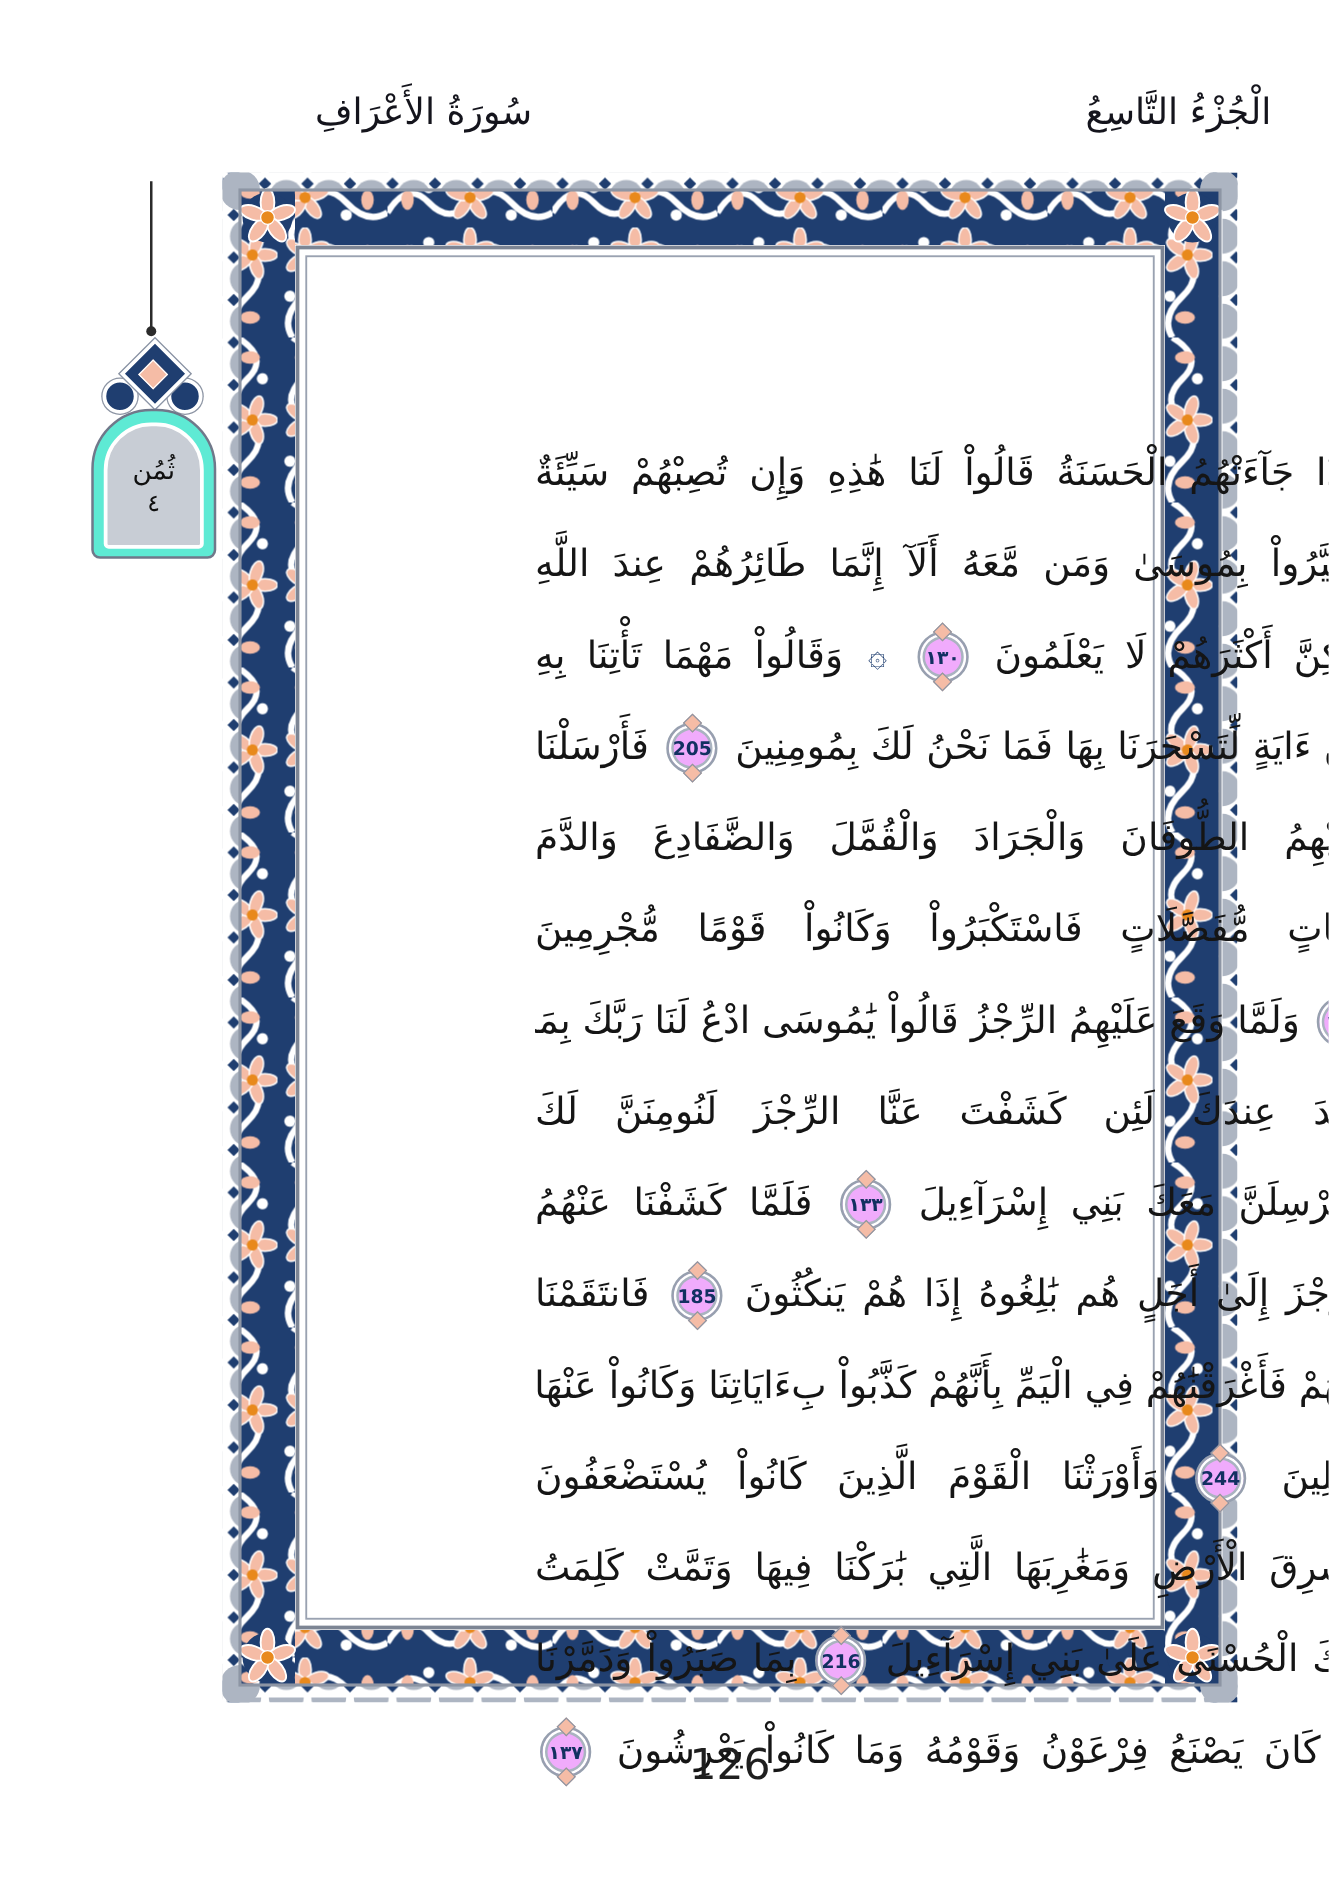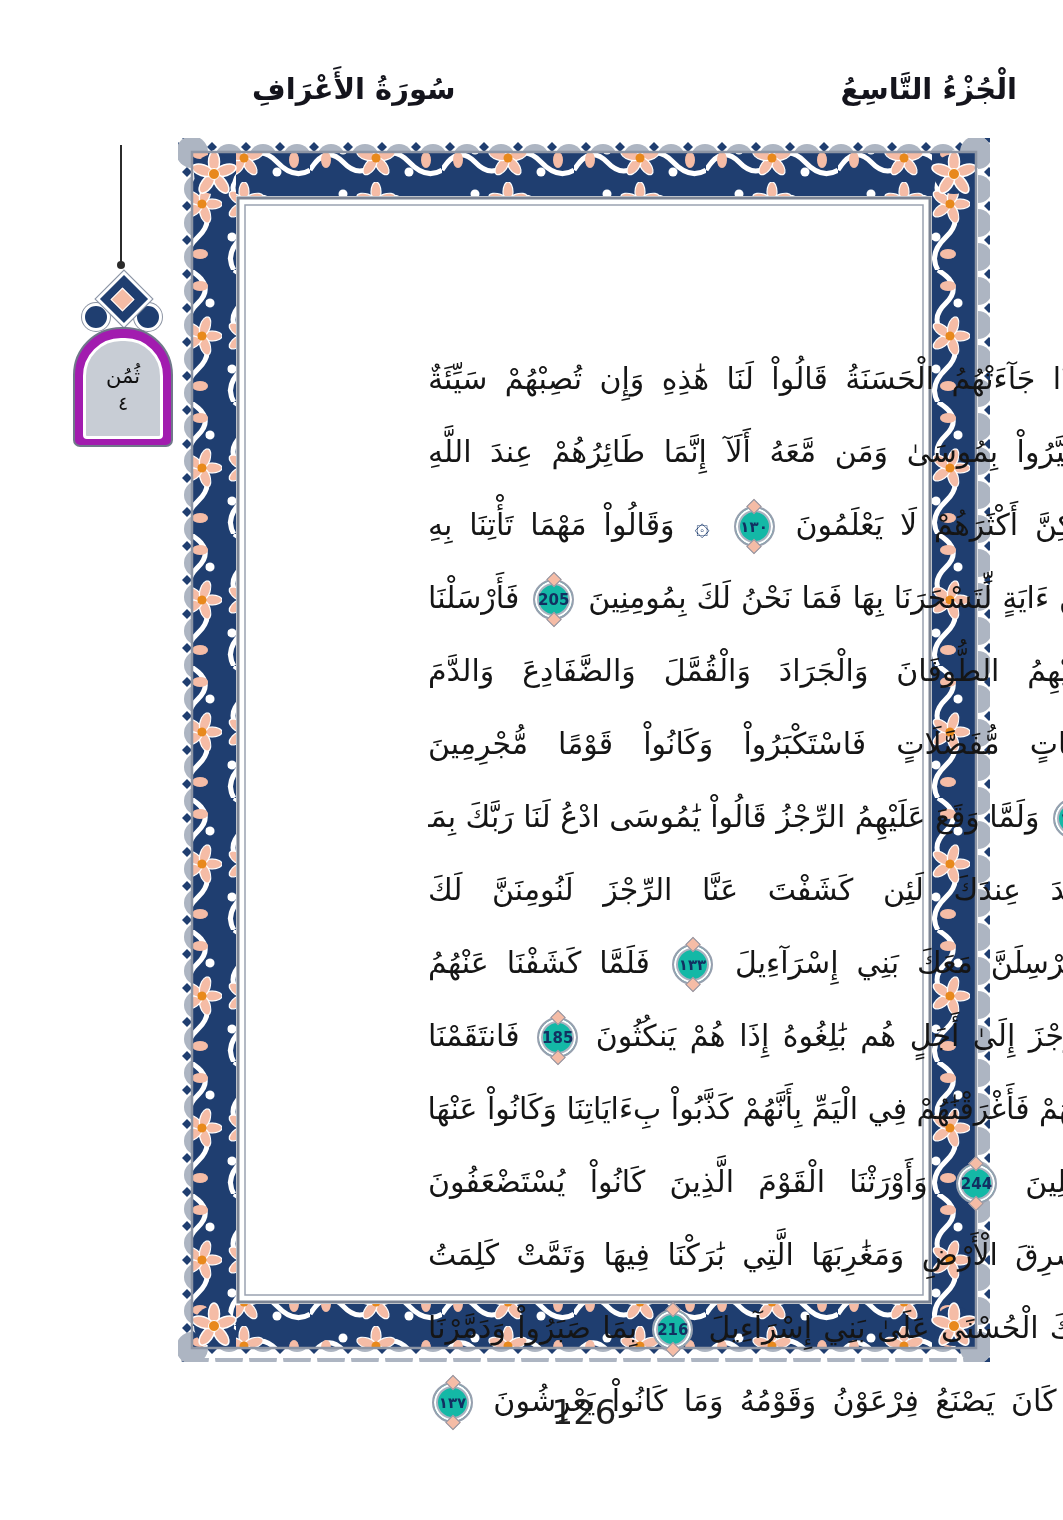--- a/index.html
+++ b/index.html
@@ -1,41 +1,41 @@
 <!DOCTYPE html>
 <html><head>
 <meta charset="utf-8">
 <style>
   html,body{margin:0;padding:0;background:#ffffff;}
   .page{
     position:relative;width:1063px;height:1520px;background:#ffffff;overflow:hidden;
     font-family:"DejaVu Sans",sans-serif;color:#1b1b1b;
   }
   
-  .hdr{position:absolute;top:72px;font-size:29px;font-weight:bold;color:#14141c;
+  .hdr{position:absolute;top:72px;font-size:29px;font-weight:normal;color:#14141c;
        direction:rtl;white-space:nowrap;}
   .hdr-left{left:252px;}
   .hdr-right{right:46px;}
   
   .frame{position:absolute;left:178px;top:138px;width:812px;height:1224px;}
   .frame svg{position:absolute;left:0;top:0;}
   
   .text-area{
     position:absolute;left:250px;top:204px;width:670px;height:1098px;
     direction:rtl;
   }
   .q-line{
     height:73px;line-height:73px;font-size:30px;color:#151515;
     text-align:justify;text-align-last:justify;white-space:nowrap;overflow:hidden;
   }
   
   .aya{
     display:inline-flex;align-items:center;justify-content:center;
     width:37px;height:37px;border-radius:50%;
-    background:#14b8a6;border:2px solid #97a0af;
+    background:#f0abfc;border:2px solid #97a0af;
     box-shadow:inset 0 0 0 2px #ffffff,inset 0 0 0 4px #aab3c0;
     color:#123061;font-size:15px;font-weight:bold;
     vertical-align:middle;position:relative;margin:0 4px;line-height:normal;
   }
   .aya::before,.aya::after{
     content:"";position:absolute;left:50%;width:9px;height:9px;
     background:#f5bca6;border:1px solid #8d95a4;
     transform:translateX(-50%) rotate(45deg);
   }
   .aya::before{top:-7px;}
@@ -47,21 +47,21 @@
   .t-dot{position:absolute;left:47px;top:116px;width:8px;height:8px;border-radius:50%;background:#2b2b2b;}
   .t-crest{position:absolute;left:0;top:128px;width:104px;height:64px;}
   .t-c-circL,.t-c-circR{position:absolute;top:30px;width:22px;height:22px;border-radius:50%;
     background:#1f3e70;border:3px solid #ffffff;box-shadow:0 0 0 1px #8d95a4;}
   .t-c-circL{left:12px;} .t-c-circR{right:12px;}
   .t-c-diamond{position:absolute;left:34px;top:6px;width:34px;height:34px;background:#1f3e70;
     border:3px solid #ffffff;box-shadow:0 0 0 1px #8d95a4;transform:rotate(45deg);}
   .t-c-peach{position:absolute;left:44px;top:18px;width:15px;height:15px;background:#f5bca6;
     transform:rotate(45deg);border:1px solid #ffffff;}
   .t-body{position:absolute;left:3px;top:182px;width:96px;height:116px;
-    background:#a21caf;border:2px solid #70788a;border-radius:48px 48px 7px 7px;text-align:right;}
+    background:#5eead4;border:2px solid #70788a;border-radius:48px 48px 7px 7px;text-align:right;}
   .t-panel{position:absolute;left:8px;top:9px;right:8px;bottom:6px;
     background:#c8cdd5;border:3px solid #ffffff;border-radius:38px 38px 4px 4px;
     display:flex;flex-direction:column;align-items:center;justify-content:center;gap:4px;
     direction:rtl;}
   .t-label{font-size:21px;color:#101010;}
   .t-num{font-size:19px;color:#101010;}
   
   .pageno{position:absolute;left:178px;top:1392px;width:812px;text-align:center;
     font-size:34px;color:#1f1f1f;direction:rtl;}
 </style>

